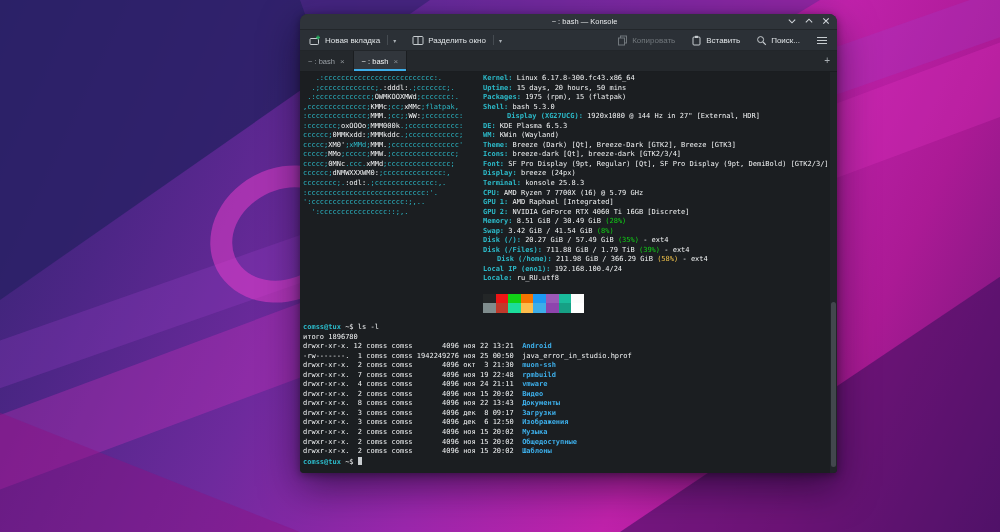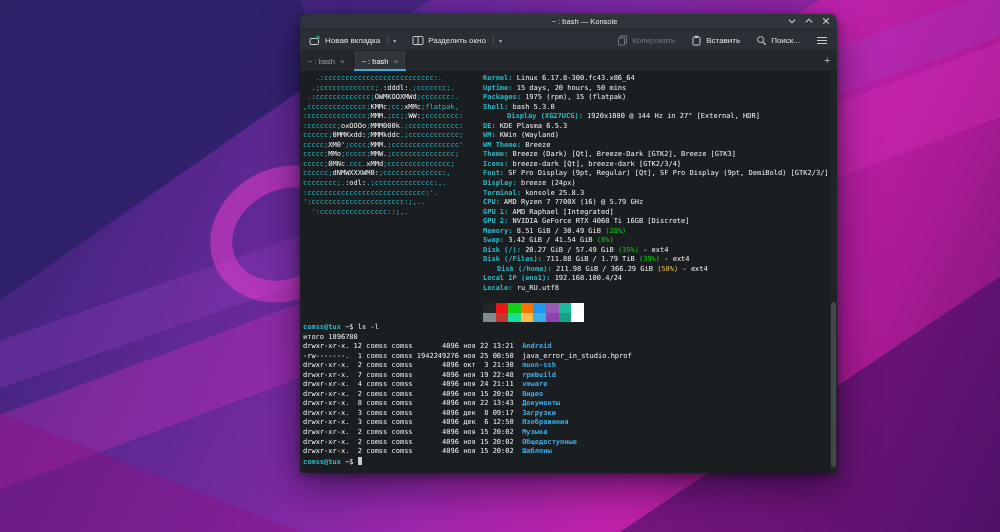--- a/index.html
+++ b/index.html
@@ -170,38 +170,37 @@
 
   <div class="terminal">
     <div id="art" class="tcol">
         <div class="tline"><span style="color: rgb(44, 186, 201);">   .:cccccccccccccccccccccccccc:.</span></div>
         <div class="tline"><span style="color: rgb(44, 186, 201);">  .;ccccccccccccc;.</span><span style="color: rgb(242, 244, 245);">:dddl:</span><span style="color: rgb(44, 186, 201);">.;ccccccc;.</span></div>
         <div class="tline"><span style="color: rgb(44, 186, 201);"> .:ccccccccccccc;</span><span style="color: rgb(242, 244, 245);">OWMKOOXMWd</span><span style="color: rgb(44, 186, 201);">;ccccccc:.</span></div>
         <div class="tline"><span style="color: rgb(44, 186, 201);">,cccccccccccccc;</span><span style="color: rgb(242, 244, 245);">KMMc</span><span style="color: rgb(44, 186, 201);">;cc;</span><span style="color: rgb(242, 244, 245);">xMMc</span><span style="color: rgb(44, 186, 201);">;flatpak,</span></div>
         <div class="tline"><span style="color: rgb(44, 186, 201);">:cccccccccccccc;</span><span style="color: rgb(242, 244, 245);">MMM.</span><span style="color: rgb(44, 186, 201);">;cc;;</span><span style="color: rgb(242, 244, 245);">WW:</span><span style="color: rgb(44, 186, 201);">;cccccccc:</span></div>
         <div class="tline"><span style="color: rgb(44, 186, 201);">:ccccccc;</span><span style="color: rgb(242, 244, 245);">oxOOOo</span><span style="color: rgb(44, 186, 201);">;</span><span style="color: rgb(242, 244, 245);">MMM000k</span><span style="color: rgb(44, 186, 201);">.;cccccccccccc:</span></div>
         <div class="tline"><span style="color: rgb(44, 186, 201);">cccccc;</span><span style="color: rgb(242, 244, 245);">0MMKxdd:</span><span style="color: rgb(44, 186, 201);">;</span><span style="color: rgb(242, 244, 245);">MMMkddc</span><span style="color: rgb(44, 186, 201);">.;cccccccccccc;</span></div>
-        <div class="tline"><span style="color: rgb(44, 186, 201);">ccccc;</span><span style="color: rgb(242, 244, 245);">XM0'</span><span style="color: rgb(44, 186, 201);">;cccc;</span><span style="color: rgb(242, 244, 245);">MMM.</span><span style="color: rgb(44, 186, 201);">;cccccccccccccccc'</span></div>
+        <div class="tline"><span style="color: rgb(44, 186, 201);">ccccc;</span><span style="color: rgb(242, 244, 245);">XM0'</span><span style="color: rgb(44, 186, 201);">;xMMd;</span><span style="color: rgb(242, 244, 245);">MMM.</span><span style="color: rgb(44, 186, 201);">;cccccccccccccccc'</span></div>
         <div class="tline"><span style="color: rgb(44, 186, 201);">ccccc;</span><span style="color: rgb(242, 244, 245);">MMo</span><span style="color: rgb(44, 186, 201);">;ccccc;</span><span style="color: rgb(242, 244, 245);">MMW.</span><span style="color: rgb(44, 186, 201);">;ccccccccccccccc;</span></div>
         <div class="tline"><span style="color: rgb(44, 186, 201);">ccccc;</span><span style="color: rgb(242, 244, 245);">0MNc</span><span style="color: rgb(44, 186, 201);">.ccc.</span><span style="color: rgb(242, 244, 245);">xMMd</span><span style="color: rgb(44, 186, 201);">;ccccccccccccccc;</span></div>
         <div class="tline"><span style="color: rgb(44, 186, 201);">cccccc;</span><span style="color: rgb(242, 244, 245);">dNMWXXXWM0:</span><span style="color: rgb(44, 186, 201);">;cccccccccccccc:,</span></div>
         <div class="tline"><span style="color: rgb(44, 186, 201);">cccccccc;.</span><span style="color: rgb(242, 244, 245);">:odl:</span><span style="color: rgb(44, 186, 201);">.;cccccccccccccc:,.</span></div>
         <div class="tline"><span style="color: rgb(44, 186, 201);">:cccccccccccccccccccccccccccc:'.</span></div>
         <div class="tline"><span style="color: rgb(44, 186, 201);">':cccccccccccccccccccccc:;,..</span></div>
         <div class="tline"><span style="color: rgb(44, 186, 201);">  ':cccccccccccccccc::;,.</span></div>
       </div>
     <div id="info" class="tcol">
         <div class="tline"><span style="color: rgb(44, 186, 201); font-weight: bold;">Kernel:</span><span style="color: rgb(242, 244, 245);"> Linux 6.17.8-300.fc43.x86_64</span></div>
         <div class="tline"><span style="color: rgb(44, 186, 201); font-weight: bold;">Uptime:</span><span style="color: rgb(242, 244, 245);"> 15 days, 20 hours, 50 mins</span></div>
         <div class="tline"><span style="color: rgb(44, 186, 201); font-weight: bold;">Packages:</span><span style="color: rgb(242, 244, 245);"> 1975 (rpm), 15 (flatpak)</span></div>
         <div class="tline"><span style="color: rgb(44, 186, 201); font-weight: bold;">Shell:</span><span style="color: rgb(242, 244, 245);"> bash 5.3.0</span></div>
         <div class="tline"><span style="color: rgb(44, 186, 201); font-weight: bold; padding-left: 24px;">Display (XG27UCG):</span><span style="color: rgb(242, 244, 245);"> 1920x1080 @ 144 Hz in 27" [External, HDR]</span></div>
         <div class="tline"><span style="color: rgb(44, 186, 201); font-weight: bold;">DE:</span><span style="color: rgb(242, 244, 245);"> KDE Plasma 6.5.3</span></div>
         <div class="tline"><span style="color: rgb(44, 186, 201); font-weight: bold;">WM:</span><span style="color: rgb(242, 244, 245);"> KWin (Wayland)</span></div>
-        <div class="tline"><span style="color: rgb(44, 186, 201); font-weight: bold;">WM Theme:</span><span style="color: rgb(242, 244, 245);"> Breeze</span></div>
         <div class="tline"><span style="color: rgb(44, 186, 201); font-weight: bold;">Theme:</span><span style="color: rgb(242, 244, 245);"> Breeze (Dark) [Qt], Breeze-Dark [GTK2], Breeze [GTK3]</span></div>
         <div class="tline"><span style="color: rgb(44, 186, 201); font-weight: bold;">Icons:</span><span style="color: rgb(242, 244, 245);"> breeze-dark [Qt], breeze-dark [GTK2/3/4]</span></div>
         <div class="tline"><span style="color: rgb(44, 186, 201); font-weight: bold;">Font:</span><span style="color: rgb(242, 244, 245);"> SF Pro Display (9pt, Regular) [Qt], SF Pro Display (9pt, DemiBold) [GTK2/3/]</span></div>
         <div class="tline"><span style="color: rgb(44, 186, 201); font-weight: bold;">Display:</span><span style="color: rgb(242, 244, 245);"> breeze (24px)</span></div>
         <div class="tline"><span style="color: rgb(44, 186, 201); font-weight: bold;">Terminal:</span><span style="color: rgb(242, 244, 245);"> konsole 25.8.3</span></div>
         <div class="tline"><span style="color: rgb(44, 186, 201); font-weight: bold;">CPU:</span><span style="color: rgb(242, 244, 245);"> AMD Ryzen 7 7700X (16) @ 5.79 GHz</span></div>
         <div class="tline"><span style="color: rgb(44, 186, 201); font-weight: bold;">GPU 1:</span><span style="color: rgb(242, 244, 245);"> AMD Raphael [Integrated]</span></div>
         <div class="tline"><span style="color: rgb(44, 186, 201); font-weight: bold;">GPU 2:</span><span style="color: rgb(242, 244, 245);"> NVIDIA GeForce RTX 4060 Ti 16GB [Discrete]</span></div>
         <div class="tline"><span style="color: rgb(44, 186, 201); font-weight: bold;">Memory:</span><span style="color: rgb(242, 244, 245);"> 8.51 GiB / 30.49 GiB </span><span style="color: rgb(17, 209, 22);">(28%)</span></div>
         <div class="tline"><span style="color: rgb(44, 186, 201); font-weight: bold;">Swap:</span><span style="color: rgb(242, 244, 245);"> 3.42 GiB / 41.54 GiB </span><span style="color: rgb(17, 209, 22);">(8%)</span></div>

